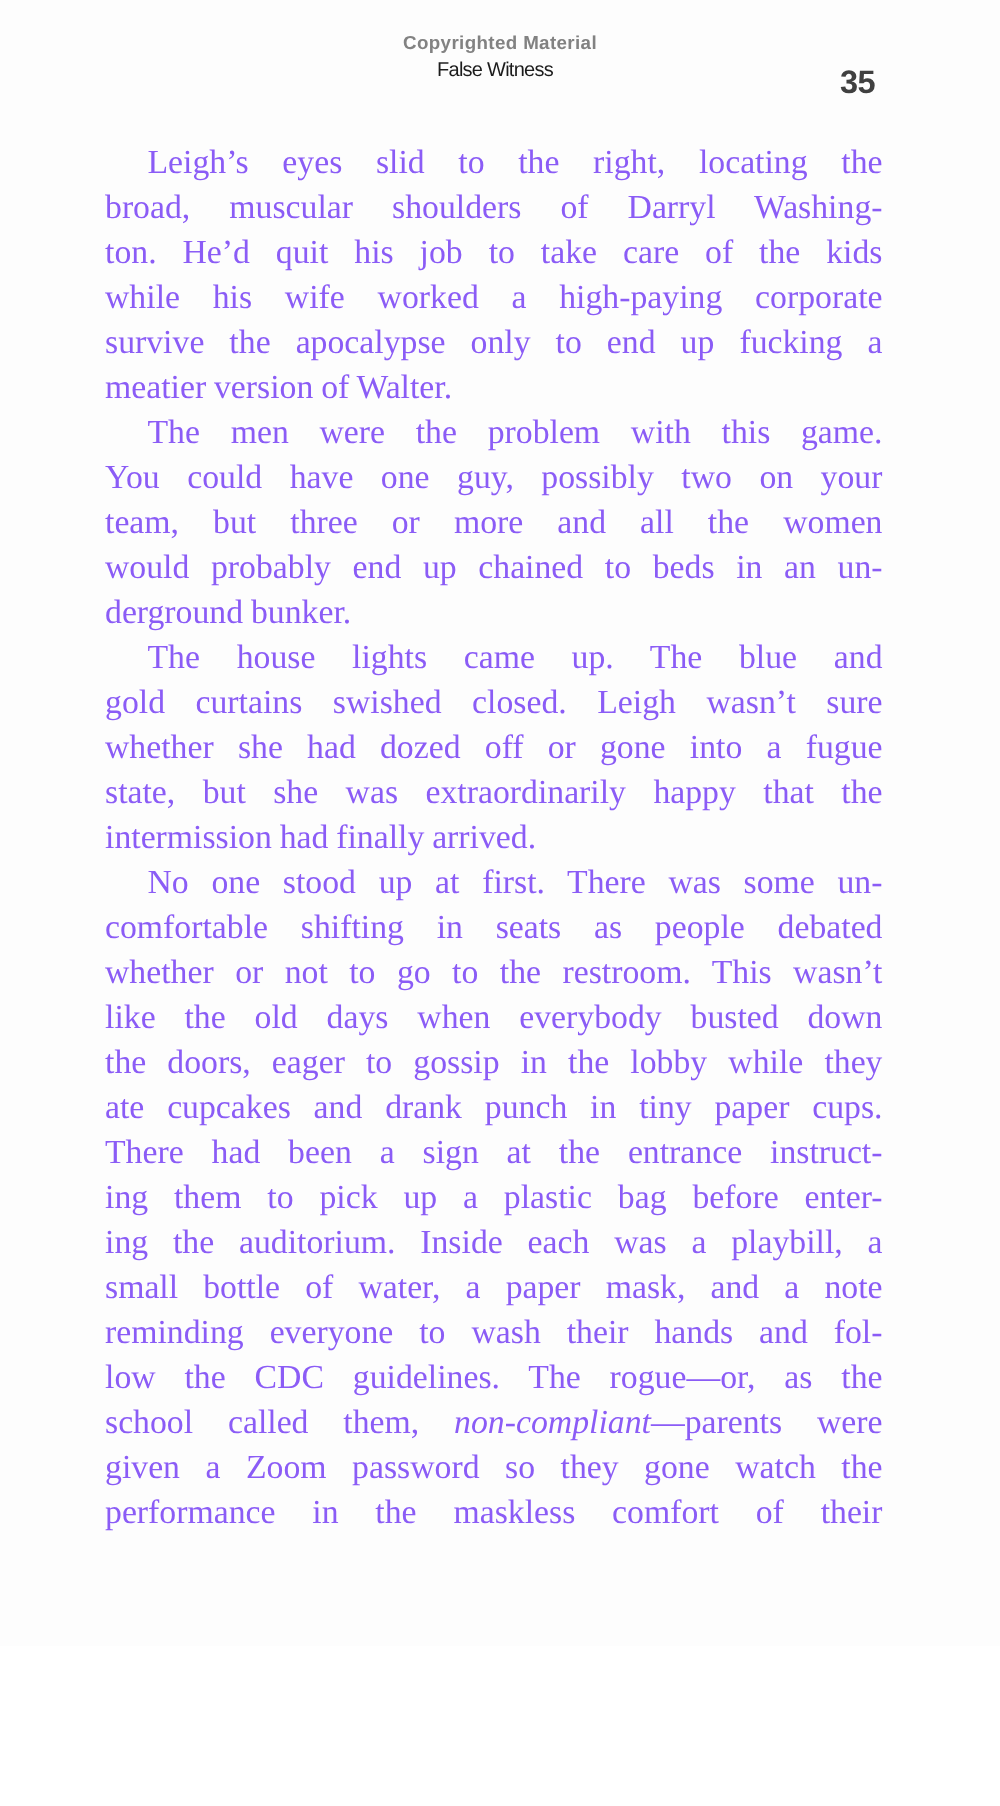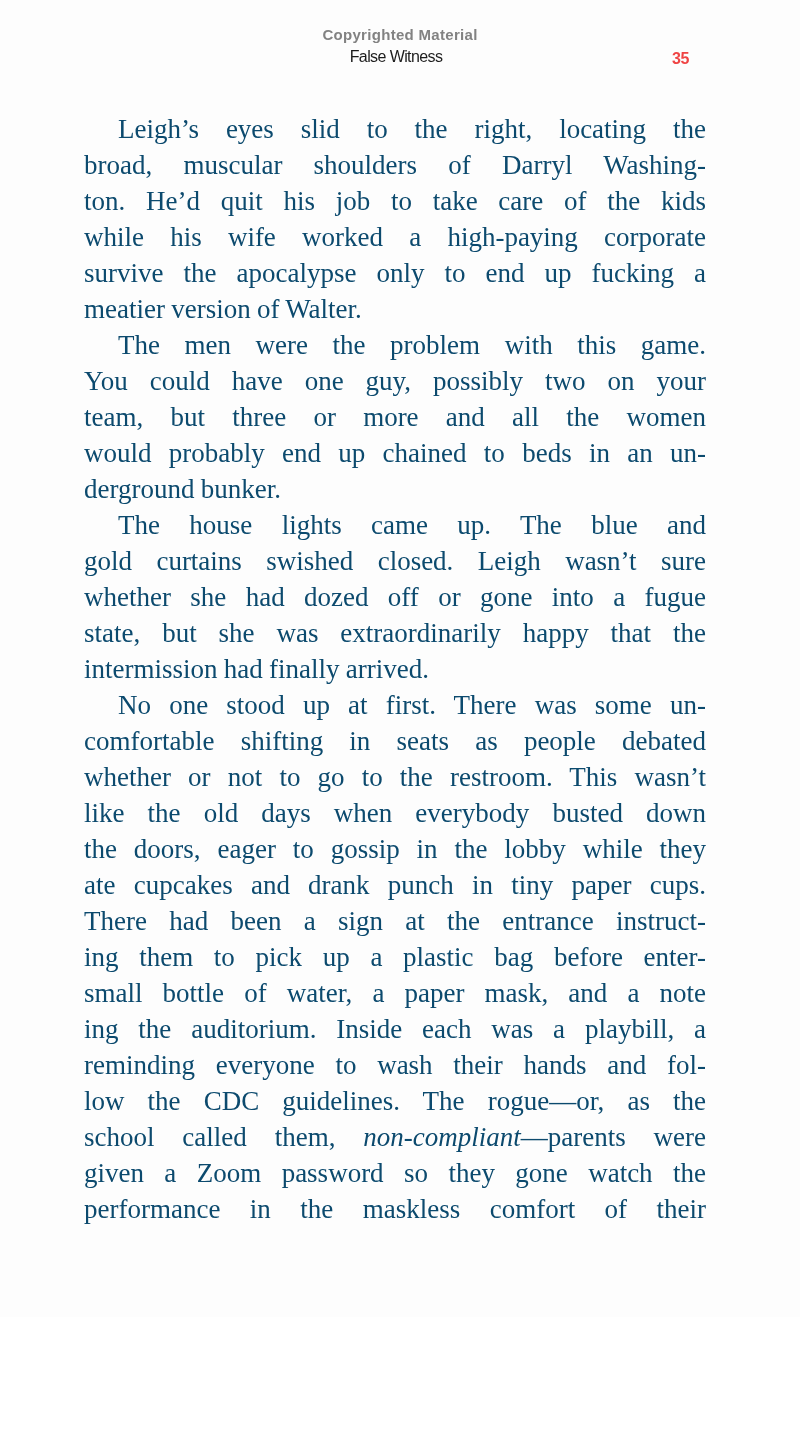--- a/index.html
+++ b/index.html
@@ -36,36 +36,36 @@
     text-align: center;
     font-size: 16px;
     font-weight: 400;
     letter-spacing: -0.6px;
     color: #1c1c1c;
   }
   .page-number {
     position: absolute;
     top: 50px;
     left: 672px;
-    font-size: 16px;
+    font-size: 26px;
     font-weight: 700;
     letter-spacing: -0.5px;
-    color: #ef4444;
+    color: #404040;
   }
 
   
   .body-text {
     position: absolute;
     top: 111px;
     left: 84px;
     width: 622px;
     font-family: "Liberation Serif", serif;
     font-size: 27px;
     line-height: 36px;
-    color: #0c4a6e;
+    color: #8b5cf6;
     word-spacing: -0.5px;
   }
   .paragraph { margin: 0; }
   .line {
     height: 36px;
     overflow: hidden;
     text-align: justify;
     text-align-last: justify;
     text-justify: inter-word;
   }
@@ -122,22 +122,22 @@
       </div>
       <div class="paragraph">
         <div class="line first">No one stood up at first. There was some un-</div>
         <div class="line">comfortable shifting in seats as people debated</div>
         <div class="line">whether or not to go to the restroom. This wasn’t</div>
         <div class="line">like the old days when everybody busted down</div>
         <div class="line">the doors, eager to gossip in the lobby while they</div>
         <div class="line">ate cupcakes and drank punch in tiny paper cups.</div>
         <div class="line">There had been a sign at the entrance instruct-</div>
         <div class="line">ing them to pick up a plastic bag before enter-</div>
+        <div class="line">ing the auditorium. Inside each was a playbill, a</div>
         <div class="line">small bottle of water, a paper mask, and a note</div>
-        <div class="line">ing the auditorium. Inside each was a playbill, a</div>
         <div class="line">reminding everyone to wash their hands and fol-</div>
         <div class="line">low the CDC guidelines. The rogue—or, as the</div>
         <div class="line">school called them, <i>non-compliant</i>—parents were</div>
         <div class="line">given a Zoom password so they gone watch the</div>
         <div class="line">performance in the maskless comfort of their</div>
       </div>
     </div>
 
   <div class="copyright-bottom">Copyrighted Material</div>
 

